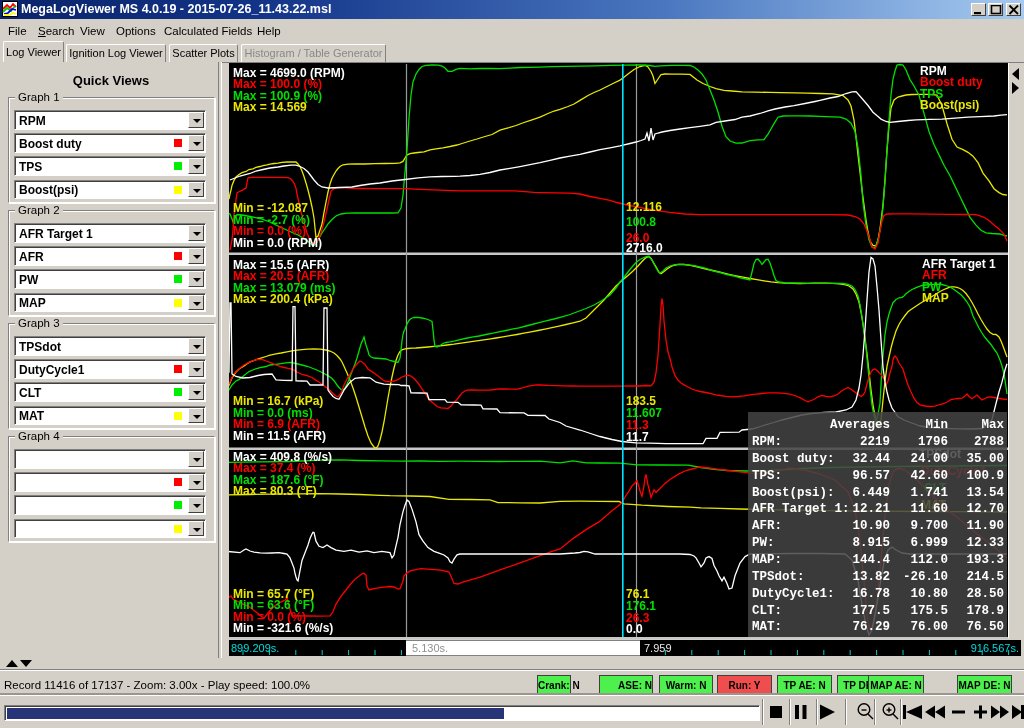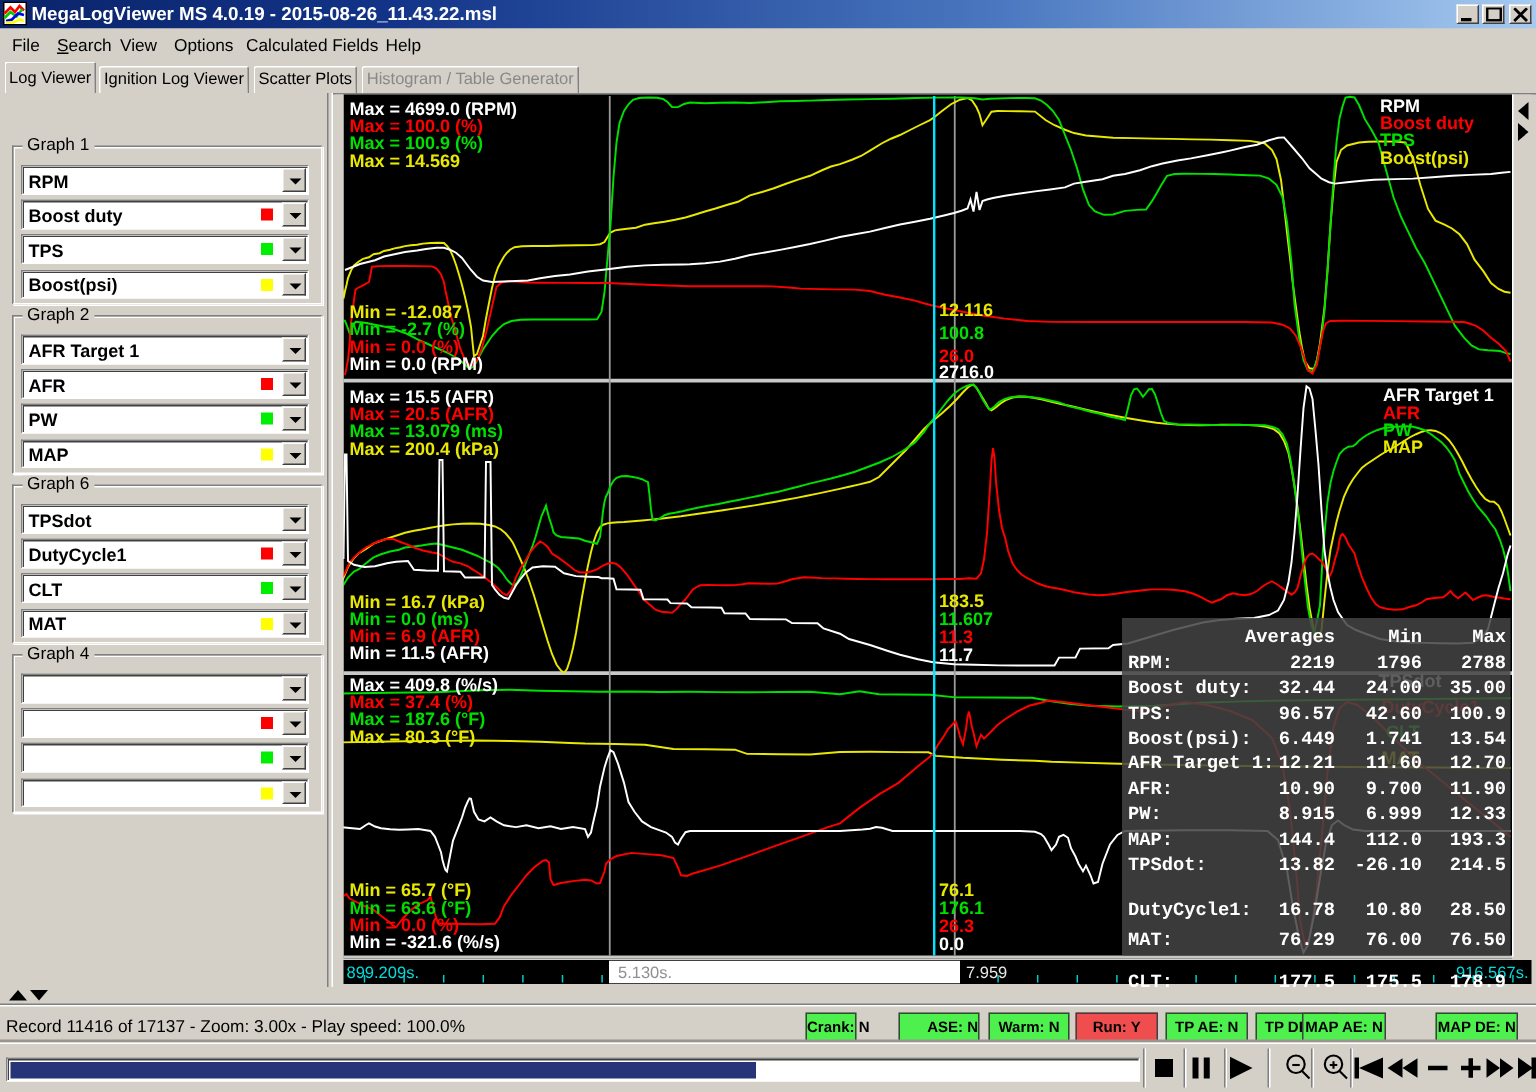--- a/index.html
+++ b/index.html
@@ -70,21 +70,21 @@
 <body>
 <div class="titlebar">
   <svg class="ticon" viewBox="0 0 16 16">
     <rect x="0" y="0" width="16" height="16" fill="#000"></rect>
     <rect x="1" y="1" width="14" height="14" fill="#fff"></rect>
     <polyline points="1,8 5,4 8,7 11,3 14,6" stroke="#ff0000" stroke-width="1.8" fill="none"></polyline>
     <polyline points="1,11 5,7 9,10 13,5" stroke="#00cc00" stroke-width="1.8" fill="none"></polyline>
     <polyline points="2,13 6,12 10,8 14,9" stroke="#0000ee" stroke-width="1.8" fill="none"></polyline>
     <polyline points="2,14 7,14 11,12 14,13" stroke="#ffff00" stroke-width="1.8" fill="none"></polyline>
   </svg>
-  <span class="ttext">MegaLogViewer MS 4.0.19 - 2015-08-26_11.43.22.msl</span>
+  <span class="ttext">MegaLogViewer MS 4.0.19 - 2015-07-26_11.43.22.msl</span>
   <span class="tbtn" style="left:971px;">
       <svg width="12" height="10" viewBox="0 0 12 10" style="position:absolute;left:1px;top:1px;">
         <rect x="1" y="7" width="7" height="2.2" fill="#000"></rect>
       </svg>
     </span>
   <span class="tbtn" style="left:988px;">
       <svg width="12" height="10" viewBox="0 0 12 10" style="position:absolute;left:1px;top:1px;">
         <rect x="1.5" y="0.5" width="9" height="8" fill="none" stroke="#000" stroke-width="1.6"></rect>
       </svg>
     </span>
@@ -103,20 +103,21 @@
   <span class="mi" style="left:257px;">Help</span>
 </div>
 <div class="tabbar">
   <span class="tab" style="left:66px;width:100px;">Ignition Log Viewer</span>
   <span class="tab" style="left:169px;width:69px;">Scatter Plots</span>
   <span class="tab tabdis" style="left:241px;width:145px;">Histogram / Table Generator</span>
   <span class="tab tabsel" style="left:3px;width:61px;">Log Viewer</span>
 </div>
 <div class="content"></div>
 <div class="panel">
+<div class="qv">Quick Views</div>
 <div class="grp" style="top:34.5px;">
 <span class="gtitle">Graph 1</span>
 <div class="combo" style="top:12.5px;">
         <span class="ctext">RPM</span>
         <span class="cbtn">
           <span class="carr"></span>
         </span>
       </div>
 <div class="combo" style="top:35.7px;">
         <span class="ctext">Boost duty</span>
@@ -164,21 +165,21 @@
       </div>
 <div class="combo" style="top:82.1px;">
         <span class="ctext">MAP</span>
         <span class="sq" style="background:#ffff00;"></span>
         <span class="cbtn">
           <span class="carr"></span>
         </span>
       </div>
 </div>
 <div class="grp" style="top:260.5px;">
-<span class="gtitle">Graph 6</span>
+<span class="gtitle">Graph 3</span>
 <div class="combo" style="top:12.5px;">
         <span class="ctext">TPSdot</span>
         <span class="cbtn">
           <span class="carr"></span>
         </span>
       </div>
 <div class="combo" style="top:35.7px;">
         <span class="ctext">DutyCycle1</span>
         <span class="sq" style="background:#ff0000;"></span>
         <span class="cbtn">
@@ -386,27 +387,27 @@
       <span class="c2">144.4</span>
       <span class="c3">112.0</span>
       <span class="c4">193.3</span>
     </div>
 <div class="trow" style="top:157.8px;">
       <span class="c1">TPSdot:</span>
       <span class="c2">13.82</span>
       <span class="c3">-26.10</span>
       <span class="c4">214.5</span>
     </div>
-<div class="trow" style="top:174.6px;margin-top:13px;">
+<div class="trow" style="top:174.6px;">
       <span class="c1">DutyCycle1:</span>
       <span class="c2">16.78</span>
       <span class="c3">10.80</span>
       <span class="c4">28.50</span>
     </div>
-<div class="trow" style="top:191.5px;margin-top:44px;">
+<div class="trow" style="top:191.5px;">
       <span class="c1">CLT:</span>
       <span class="c2">177.5</span>
       <span class="c3">175.5</span>
       <span class="c4">178.9</span>
     </div>
 <div class="trow" style="top:208.3px;">
       <span class="c1">MAT:</span>
       <span class="c2">76.29</span>
       <span class="c3">76.00</span>
       <span class="c4">76.50</span>

